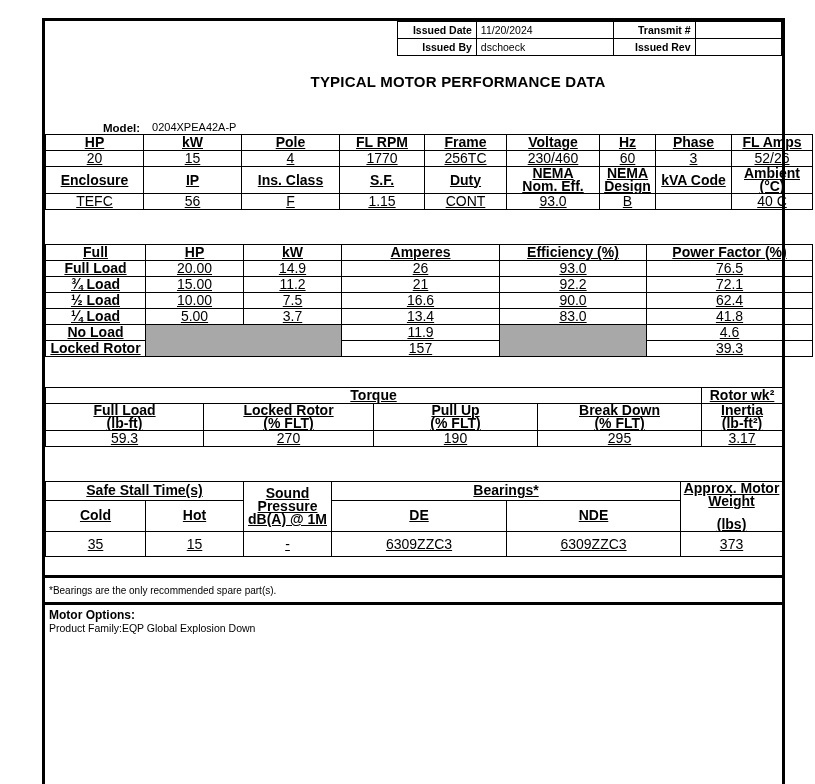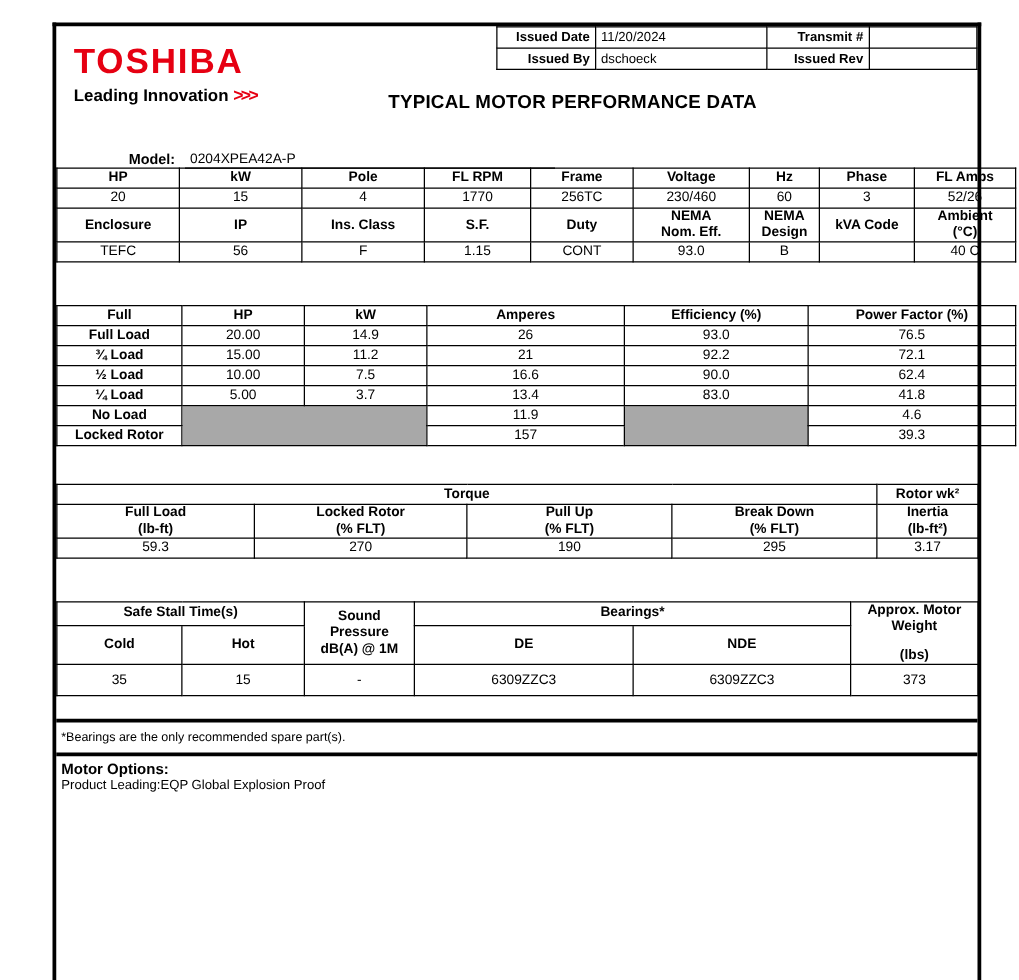--- a/index.html
+++ b/index.html
@@ -113,21 +113,22 @@
   }
   .issued-tbl td.val-date { width: 133px; }
   .issued-tbl td.lbl2 { font-weight: bold; text-align: right; width: 74px; margin-top: 28px; }
   .issued-tbl td.val-blank { width: 82px; }
 
   
   table.dt {
     border-collapse: collapse;
     width: 737px;
     table-layout: fixed;
-    font-size: 11px;
+    font-size: 14px;
+    text-decoration: underline;
   }
   table.dt td {
     border: 1.5px solid #000;
     text-align: center;
     height: 15px;
     line-height: 13px;
     padding: 0 1px;
     overflow: hidden;
   }
   td.hd { font-weight: bold; }
@@ -153,27 +154,20 @@
   }
   .options-title { font-weight: bold; font-size: 12px; }
 </style>
 </head>
 <body>
 
 <div id="sheet">
 
   <div class="header-zone">
 
-    <div class="logo-block">
-      <div class="logo-word">TOSHIBA</div>
-      <div class="logo-tag">
-        <span>Leading Innovation</span>
-        <span class="logo-chev">&gt;&gt;&gt;</span>
-      </div>
-    </div>
 
     <div class="doc-title">TYPICAL MOTOR PERFORMANCE DATA</div>
 
     <div class="model-row">
       <span class="model-label">Model:</span>
       <span class="model-value">0204XPEA42A-P</span>
     </div>
 
     <table class="issued-tbl">
       <tbody>
@@ -418,16 +412,16 @@
     </tr>
   </tbody>
     </table>
 
   <div style="height:18px"></div>
 
   <div class="note-band">*Bearings are the only recommended spare part(s).</div>
 
   <div class="options-band">
     <div class="options-title">Motor Options:</div>
-    <div>Product Leading:EQP Global Explosion Proof</div>
+    <div>Product Family:EQP Global Explosion Down</div>
   </div>
 
 </div>
 
 </body></html>

